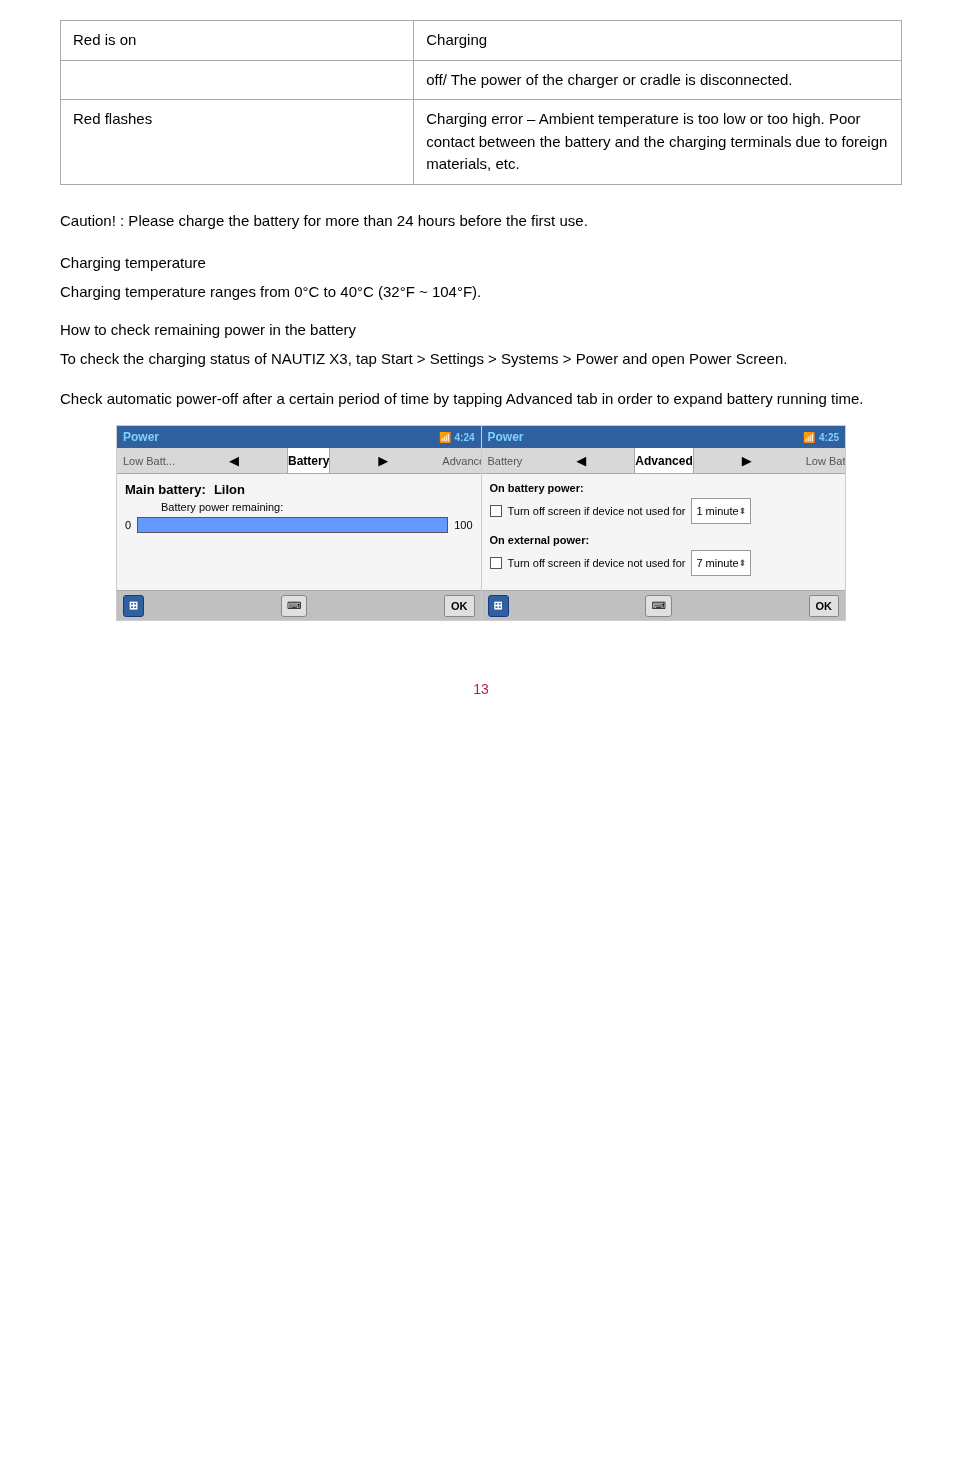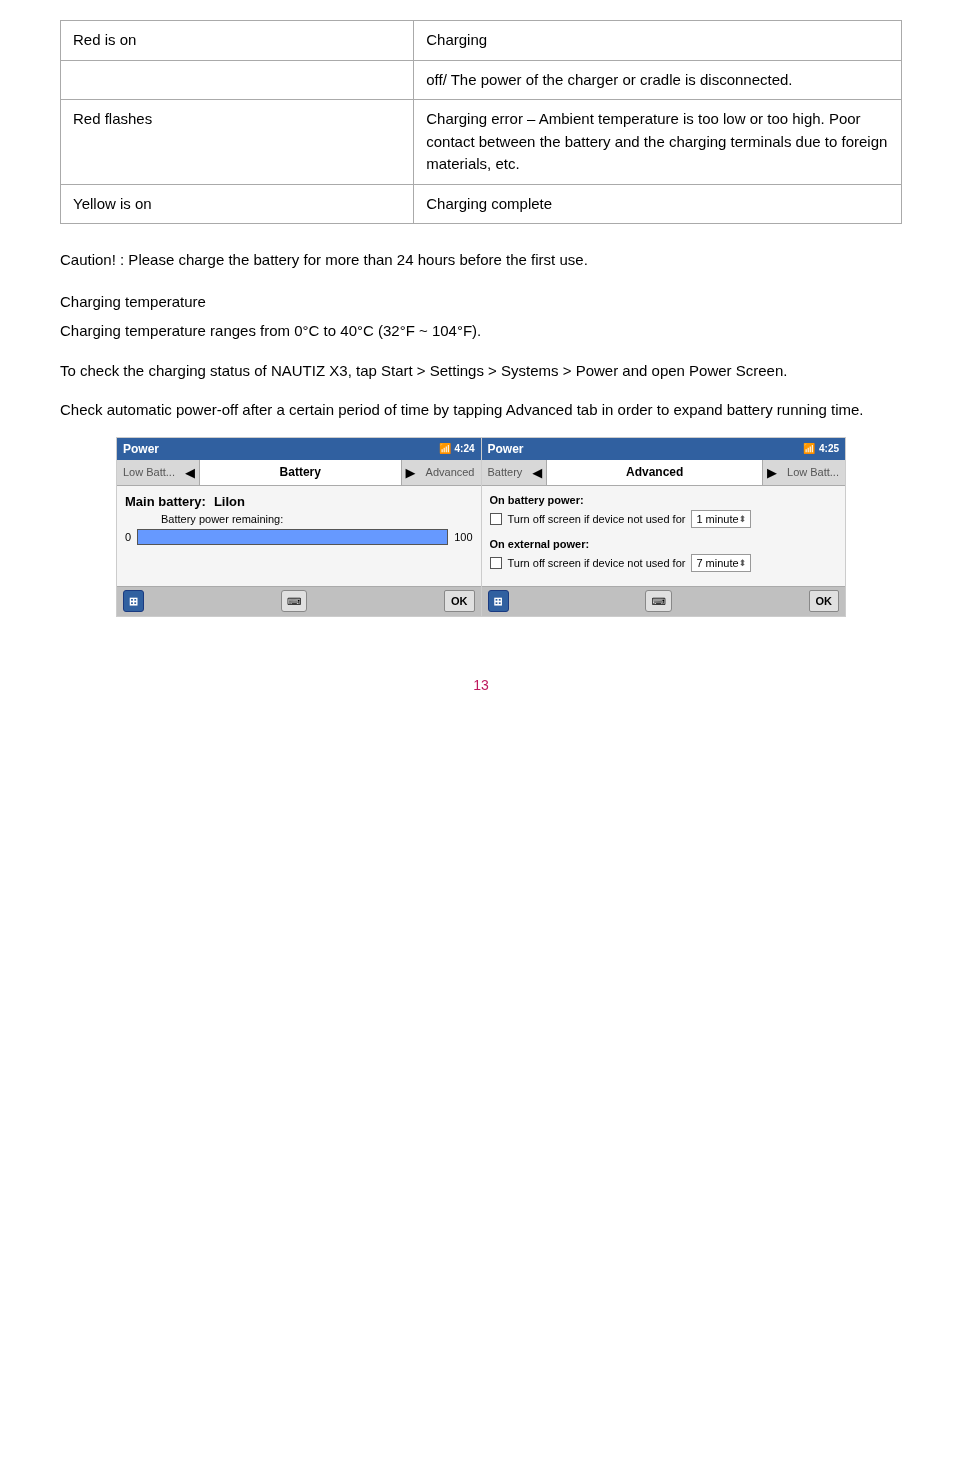--- a/index.html
+++ b/index.html
@@ -71,21 +71,21 @@
       display: flex;
       flex-direction: column;
     }
     .panel:last-child {
       border-right: none;
     }
 
     
     .title-bar {
       background: #3060a0;
-      color: #ffffff;
+      color: #7dd3fc;
       font-size: 12px;
       font-weight: bold;
       padding: 3px 6px;
       display: flex;
       align-items: center;
       justify-content: space-between;
       height: 22px;
     }
     .title-bar-left {
       display: flex;
@@ -99,20 +99,21 @@
       font-size: 10px;
     }
 
     
     .tab-bar {
       background: #d8d8d8;
       display: flex;
       align-items: center;
       height: 26px;
       border-bottom: 1px solid #aaa;
+      gap: 44px;
     }
     .tab-arrow {
       background: none;
       border: none;
       font-size: 13px;
       padding: 0 4px;
       cursor: pointer;
       color: #000;
     }
     .tab-label {
@@ -201,21 +202,21 @@
     }
     .adv-minute-box {
       border: 1px solid #999;
       background: #fff;
       font-size: 11px;
       padding: 1px 4px;
       min-width: 52px;
       display: flex;
       align-items: center;
       justify-content: space-between;
-      height: 18px;
+      height: 26px;
     }
     .adv-spinner-arrow {
       font-size: 9px;
       color: #555;
     }
 
     
     .taskbar {
       background: #c0c0c0;
       display: flex;
@@ -283,32 +284,29 @@
         <td>Charging</td>
       </tr>
       <tr>
         <td></td>
         <td>off/  The  power  of  the  charger  or  cradle  is disconnected.</td>
       </tr>
       <tr>
         <td>Red flashes</td>
         <td>Charging error – Ambient temperature is too low  or  too  high.  Poor  contact  between  the battery  and  the  charging  terminals  due  to foreign materials, etc.</td>
       </tr>
-      <tr>
-        <td>Yellow is on</td>
-        <td>Charging complete</td>
-      </tr>
     </tbody>
   </table>
 
   <p class="caution-text">Caution! : Please charge the battery for more than 24 hours before the first use.</p>
 
   <p class="section-title">Charging temperature</p>
   <p class="body-text">Charging temperature ranges from 0°C  to 40°C  (32°F ~ 104°F).</p>
 
+  <p class="section-title">How to check remaining power in the battery</p>
   <p class="body-text">To  check  the  charging  status  of  NAUTIZ  X3,  tap  Start  &gt;  Settings  &gt;  Systems  &gt;  Power and open Power Screen.</p>
   <p class="body-text">Check  automatic  power-off  after  a  certain  period  of  time  by  tapping  Advanced  tab  in  order  to expand battery running time.</p>
 
   <div class="device-screenshot">
 
     <div class="panel">
 
       <div class="title-bar">
         <div class="title-bar-left">
           <span>Power</span>

